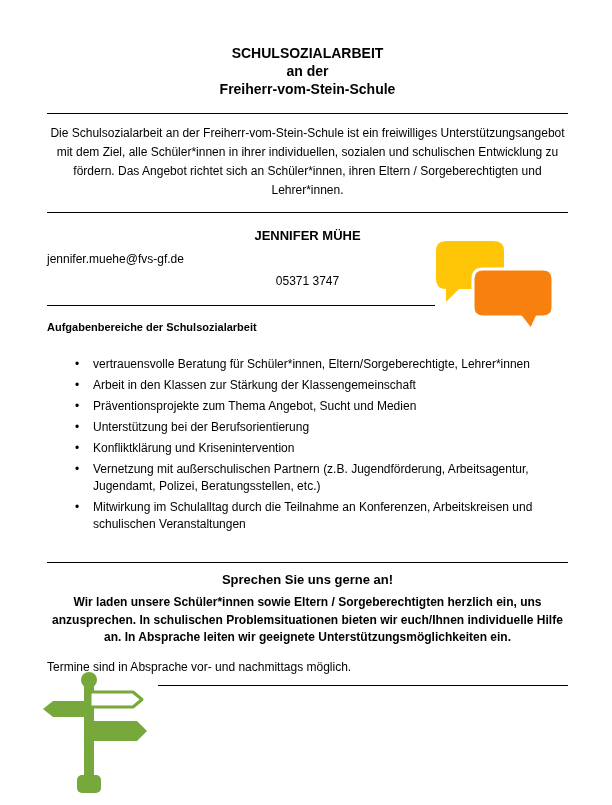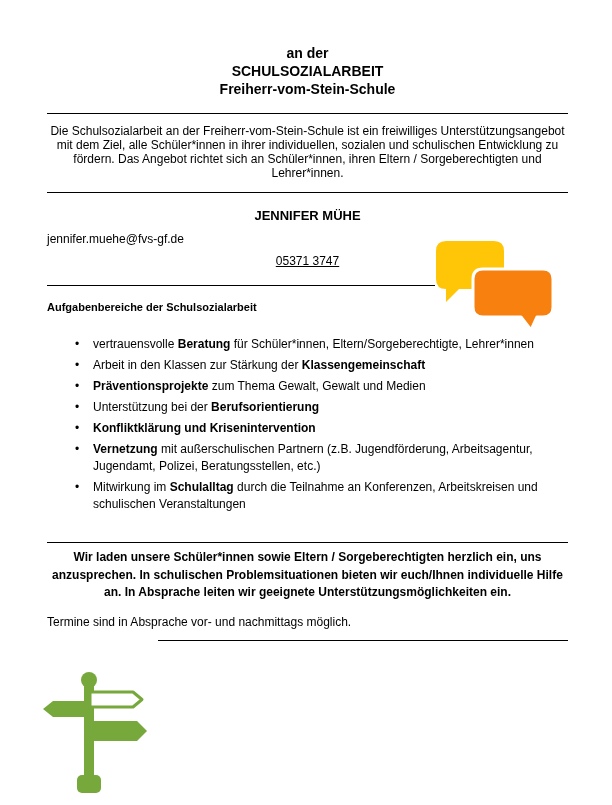--- a/index.html
+++ b/index.html
@@ -2,79 +2,80 @@
 <html><head>
 <meta charset="utf-8">
 <style>
   html,body{margin:0;padding:0;}
   body{
     width:612px;height:805px;background:#ffffff;position:relative;overflow:hidden;
     font-family:"Liberation Sans","DejaVu Sans",sans-serif;color:#000;
     -webkit-font-smoothing:antialiased;
   }
   .content{position:absolute;left:47px;top:0;width:521px;}
-  .b{font-weight:bold;}
+  .b{font-weight:normal;}
   .title{margin-top:44px;font-size:14px;line-height:18px;font-weight:bold;text-align:center;}
   .rule{border:0;border-top:1.5px solid #000;margin:0;height:0;}
   .rule1{margin-top:15px;}
-  .intro{margin-top:10px;font-size:12px;line-height:14px;text-align:center;}
+  .intro{margin-top:10px;font-size:12px;line-height:19px;text-align:center;}
   .rule2{margin-top:10px;}
   .contact-name{margin-top:15px;font-size:13px;line-height:16px;font-weight:bold;text-align:center;}
   .contact-email{margin-top:7px;font-size:12px;line-height:16px;text-align:left;}
-  .contact-phone{margin-top:6px;font-size:12px;line-height:16px;text-align:center;text-decoration:underline;}
+  .contact-phone{margin-top:6px;font-size:12px;line-height:16px;text-align:center;}
   .rule3{margin-top:16px;width:388px;}
   .tasks-heading{margin-top:13px;font-size:11px;line-height:17px;font-weight:bold;text-align:left;}
   ul.task-list{list-style:none;margin:20px 0 0 0;padding:0;font-size:12px;line-height:17px;}
   ul.task-list li{position:relative;padding-left:46px;margin-bottom:4px;}
   ul.task-list .bullet{position:absolute;left:28px;top:0;}
   .rule4{margin-top:29px;}
   .closing-heading{margin-top:8px;font-size:13px;line-height:17px;font-weight:bold;text-align:center;}
   .closing-body{margin-top:6px;font-size:12px;line-height:17.5px;text-align:center;font-weight:bold;}
   .closing-note{margin-top:11px;font-size:12px;line-height:17px;text-align:left;}
   .rule5{margin-top:9px;margin-left:111px;width:410px;}
   .bubbles-icon{position:absolute;left:433px;top:238px;width:135px;height:95px;}
   .signpost-icon{position:absolute;left:42px;top:670px;width:108px;height:124px;}
 </style>
 </head>
 <body>
 
 <div class="content">
 
   <div class="title">
+    <div>SCHULSOZIALARBEIT</div>
     <div>an der</div>
-    <div>SCHULSOZIALARBEIT</div>
     <div>Freiherr-vom-Stein-Schule</div>
   </div>
 
   <hr class="rule rule1">
 
   <p class="intro">Die Schulsozialarbeit an der Freiherr-vom-Stein-Schule ist ein freiwilliges Unterstützungsangebot mit dem Ziel, alle Schüler*innen in ihrer individuellen, sozialen und schulischen Entwicklung zu fördern. Das Angebot richtet sich an Schüler*innen, ihren Eltern / Sorgeberechtigten und Lehrer*innen.</p>
 
   <hr class="rule rule2">
 
   <div class="contact-name">JENNIFER MÜHE</div>
   <div class="contact-email">jennifer.muehe@fvs-gf.de</div>
   <div class="contact-phone">05371 3747</div>
 
   <hr class="rule rule3">
 
   <div class="tasks-heading">Aufgabenbereiche der Schulsozialarbeit</div>
 
   <ul class="task-list">
       <li><span class="bullet">•</span><span><span>vertrauensvolle </span><span class="b">Beratung</span><span> für Schüler*innen, Eltern/Sorgeberechtigte, Lehrer*innen</span></span></li>
       <li><span class="bullet">•</span><span><span>Arbeit in den Klassen zur Stärkung der </span><span class="b">Klassengemeinschaft</span></span></li>
-      <li><span class="bullet">•</span><span><span class="b">Präventionsprojekte</span><span> zum Thema Gewalt, Gewalt und Medien</span></span></li>
+      <li><span class="bullet">•</span><span><span class="b">Präventionsprojekte</span><span> zum Thema Angebot, Sucht und Medien</span></span></li>
       <li><span class="bullet">•</span><span><span>Unterstützung bei der </span><span class="b">Berufsorientierung</span></span></li>
       <li><span class="bullet">•</span><span><span class="b">Konfliktklärung und Krisenintervention</span></span></li>
       <li><span class="bullet">•</span><span><span class="b">Vernetzung</span><span> mit außerschulischen Partnern (z.B. Jugendförderung, Arbeitsagentur, Jugendamt, Polizei, Beratungsstellen, etc.)</span></span></li>
       <li><span class="bullet">•</span><span><span>Mitwirkung im </span><span class="b">Schulalltag</span><span> durch die Teilnahme an Konferenzen, Arbeitskreisen und schulischen Veranstaltungen</span></span></li>
     </ul>
 
   <hr class="rule rule4">
 
+  <div class="closing-heading">Sprechen Sie uns gerne an!</div>
   <p class="closing-body">Wir laden unsere Schüler*innen sowie Eltern / Sorgeberechtigten herzlich ein, uns anzusprechen. In schulischen Problemsituationen bieten wir euch/Ihnen individuelle Hilfe an. In Absprache leiten wir geeignete Unterstützungsmöglichkeiten ein.</p>
   <div class="closing-note">Termine sind in Absprache vor- und nachmittags möglich.</div>
 
   <hr class="rule rule5">
 
 </div>
 
 <svg class="bubbles-icon" viewBox="0 0 135 95" xmlns="http://www.w3.org/2000/svg" aria-hidden="true">
   <path d="M13,3 H61 Q71,3 71,13 V41 Q71,51 61,51 H26 L13,64 V51 Q3,51 3,41 V13 Q3,3 13,3 Z" fill="#FFC607"></path>
   <path stroke="#ffffff" stroke-width="3" stroke-linejoin="round" d="M50,31 H110 Q120,31 120,41 V69 Q120,79 110,79 H104 L98,92 L88,79 H50 Q40,79 40,69 V41 Q40,31 50,31 Z" fill="#F8800F"></path>

